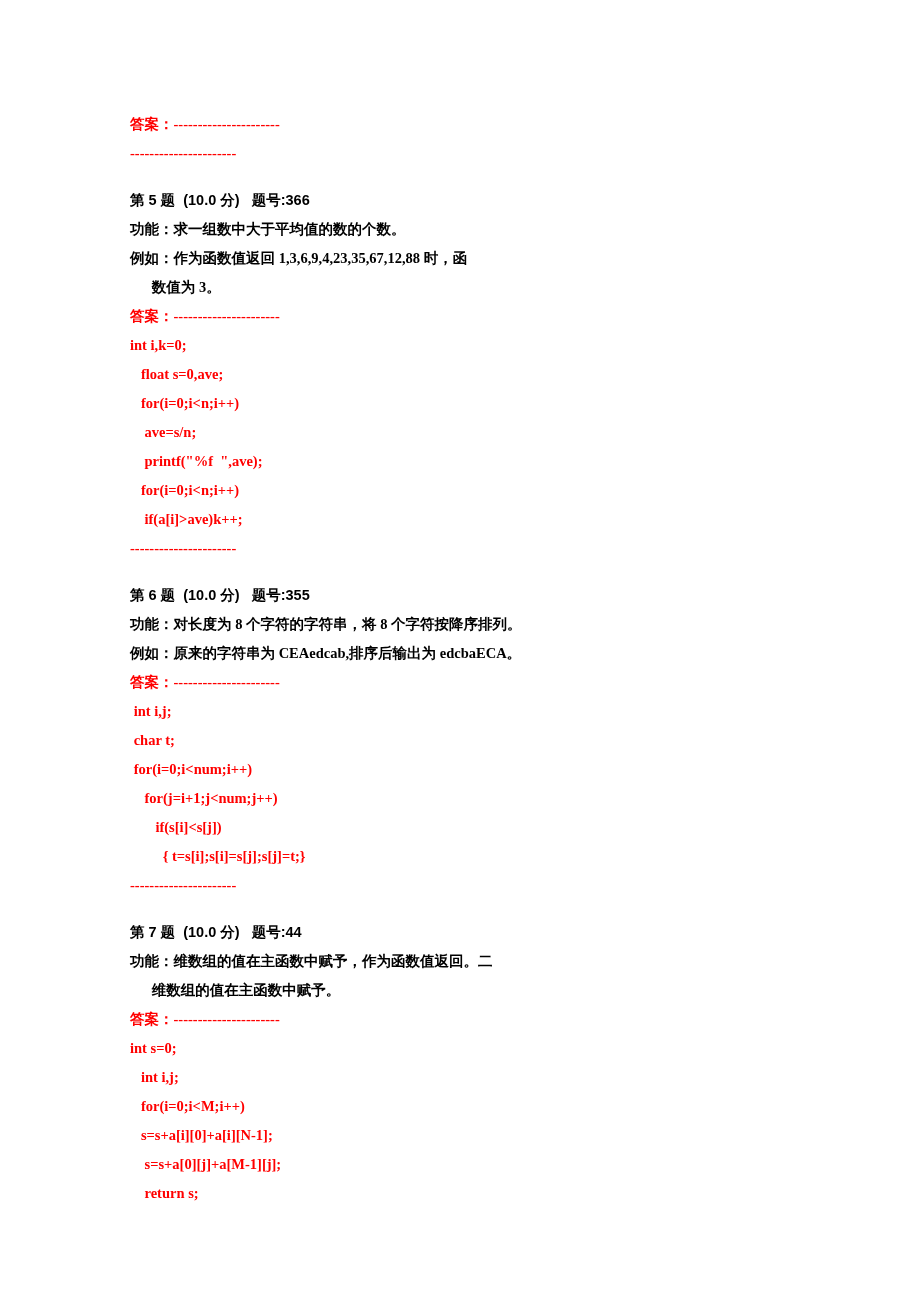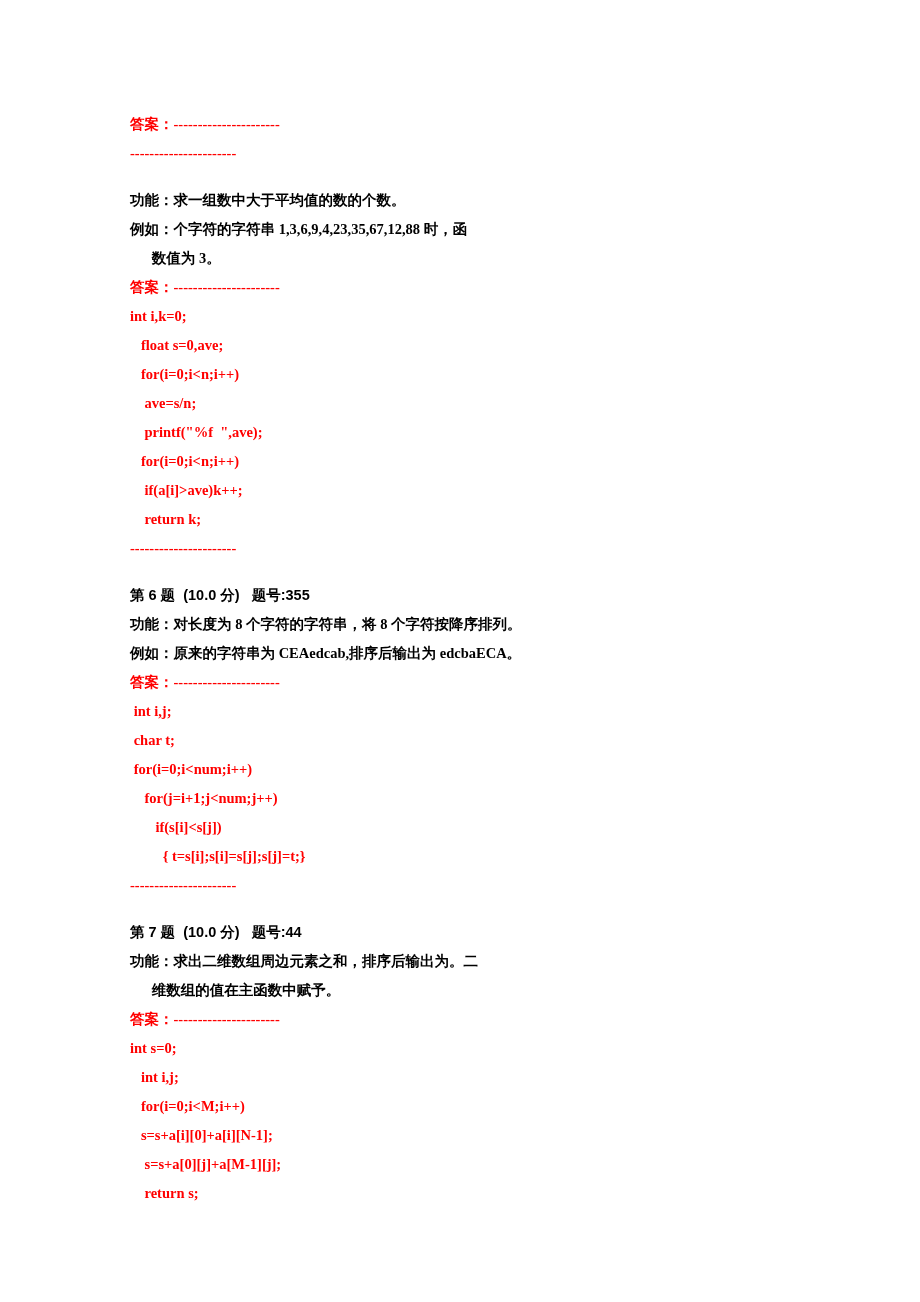--- a/index.html
+++ b/index.html
@@ -35,52 +35,52 @@
 </head>
 <body>
 
 <div class="page">
 
   <div class="line red"><span>答案：</span><span>----------------------</span></div>
   <div class="line red">----------------------</div>
 
   <div class="blank"></div>
 
+  <div class="line bold">第 5 题  (10.0 分)   题号:366</div>
   <div class="line">功能：求一组数中大于平均值的数的个数。</div>
-  <div class="line">例如：个字符的字符串 1,3,6,9,4,23,35,67,12,88 时，函</div>
+  <div class="line">例如：作为函数值返回 1,3,6,9,4,23,35,67,12,88 时，函</div>
   <div class="line">      数值为 3。</div>
   <div class="line red"><span>答案：</span><span>----------------------</span></div>
   <div class="line red">int i,k=0;</div>
   <div class="line red">   float s=0,ave;</div>
   <div class="line red">   for(i=0;i&lt;n;i++)</div>
   <div class="line red">    ave=s/n;</div>
   <div class="line red">    printf("%f  ",ave);</div>
   <div class="line red">   for(i=0;i&lt;n;i++)</div>
   <div class="line red">    if(a[i]&gt;ave)k++;</div>
-  <div class="line red">    return k;</div>
   <div class="line red">----------------------</div>
 
   <div class="blank"></div>
 
   <div class="line bold">第 6 题  (10.0 分)   题号:355</div>
   <div class="line">功能：对长度为 8 个字符的字符串，将 8 个字符按降序排列。</div>
   <div class="line">例如：原来的字符串为 CEAedcab,排序后输出为 edcbaECA。</div>
   <div class="line red"><span>答案：</span><span>----------------------</span></div>
   <div class="line red"> int i,j;</div>
   <div class="line red"> char t;</div>
   <div class="line red"> for(i=0;i&lt;num;i++)</div>
   <div class="line red">    for(j=i+1;j&lt;num;j++)</div>
   <div class="line red">       if(s[i]&lt;s[j])</div>
   <div class="line red">         { t=s[i];s[i]=s[j];s[j]=t;}</div>
   <div class="line red">----------------------</div>
 
   <div class="blank"></div>
 
   <div class="line bold">第 7 题  (10.0 分)   题号:44</div>
-  <div class="line">功能：求出二维数组周边元素之和，排序后输出为。二</div>
+  <div class="line">功能：维数组的值在主函数中赋予，作为函数值返回。二</div>
   <div class="line">      维数组的值在主函数中赋予。</div>
   <div class="line red"><span>答案：</span><span>----------------------</span></div>
   <div class="line red">int s=0;</div>
   <div class="line red">   int i,j;</div>
   <div class="line red">   for(i=0;i&lt;M;i++)</div>
   <div class="line red">   s=s+a[i][0]+a[i][N-1];</div>
   <div class="line red">    s=s+a[0][j]+a[M-1][j];</div>
   <div class="line red">    return s;</div>
 
 </div>

